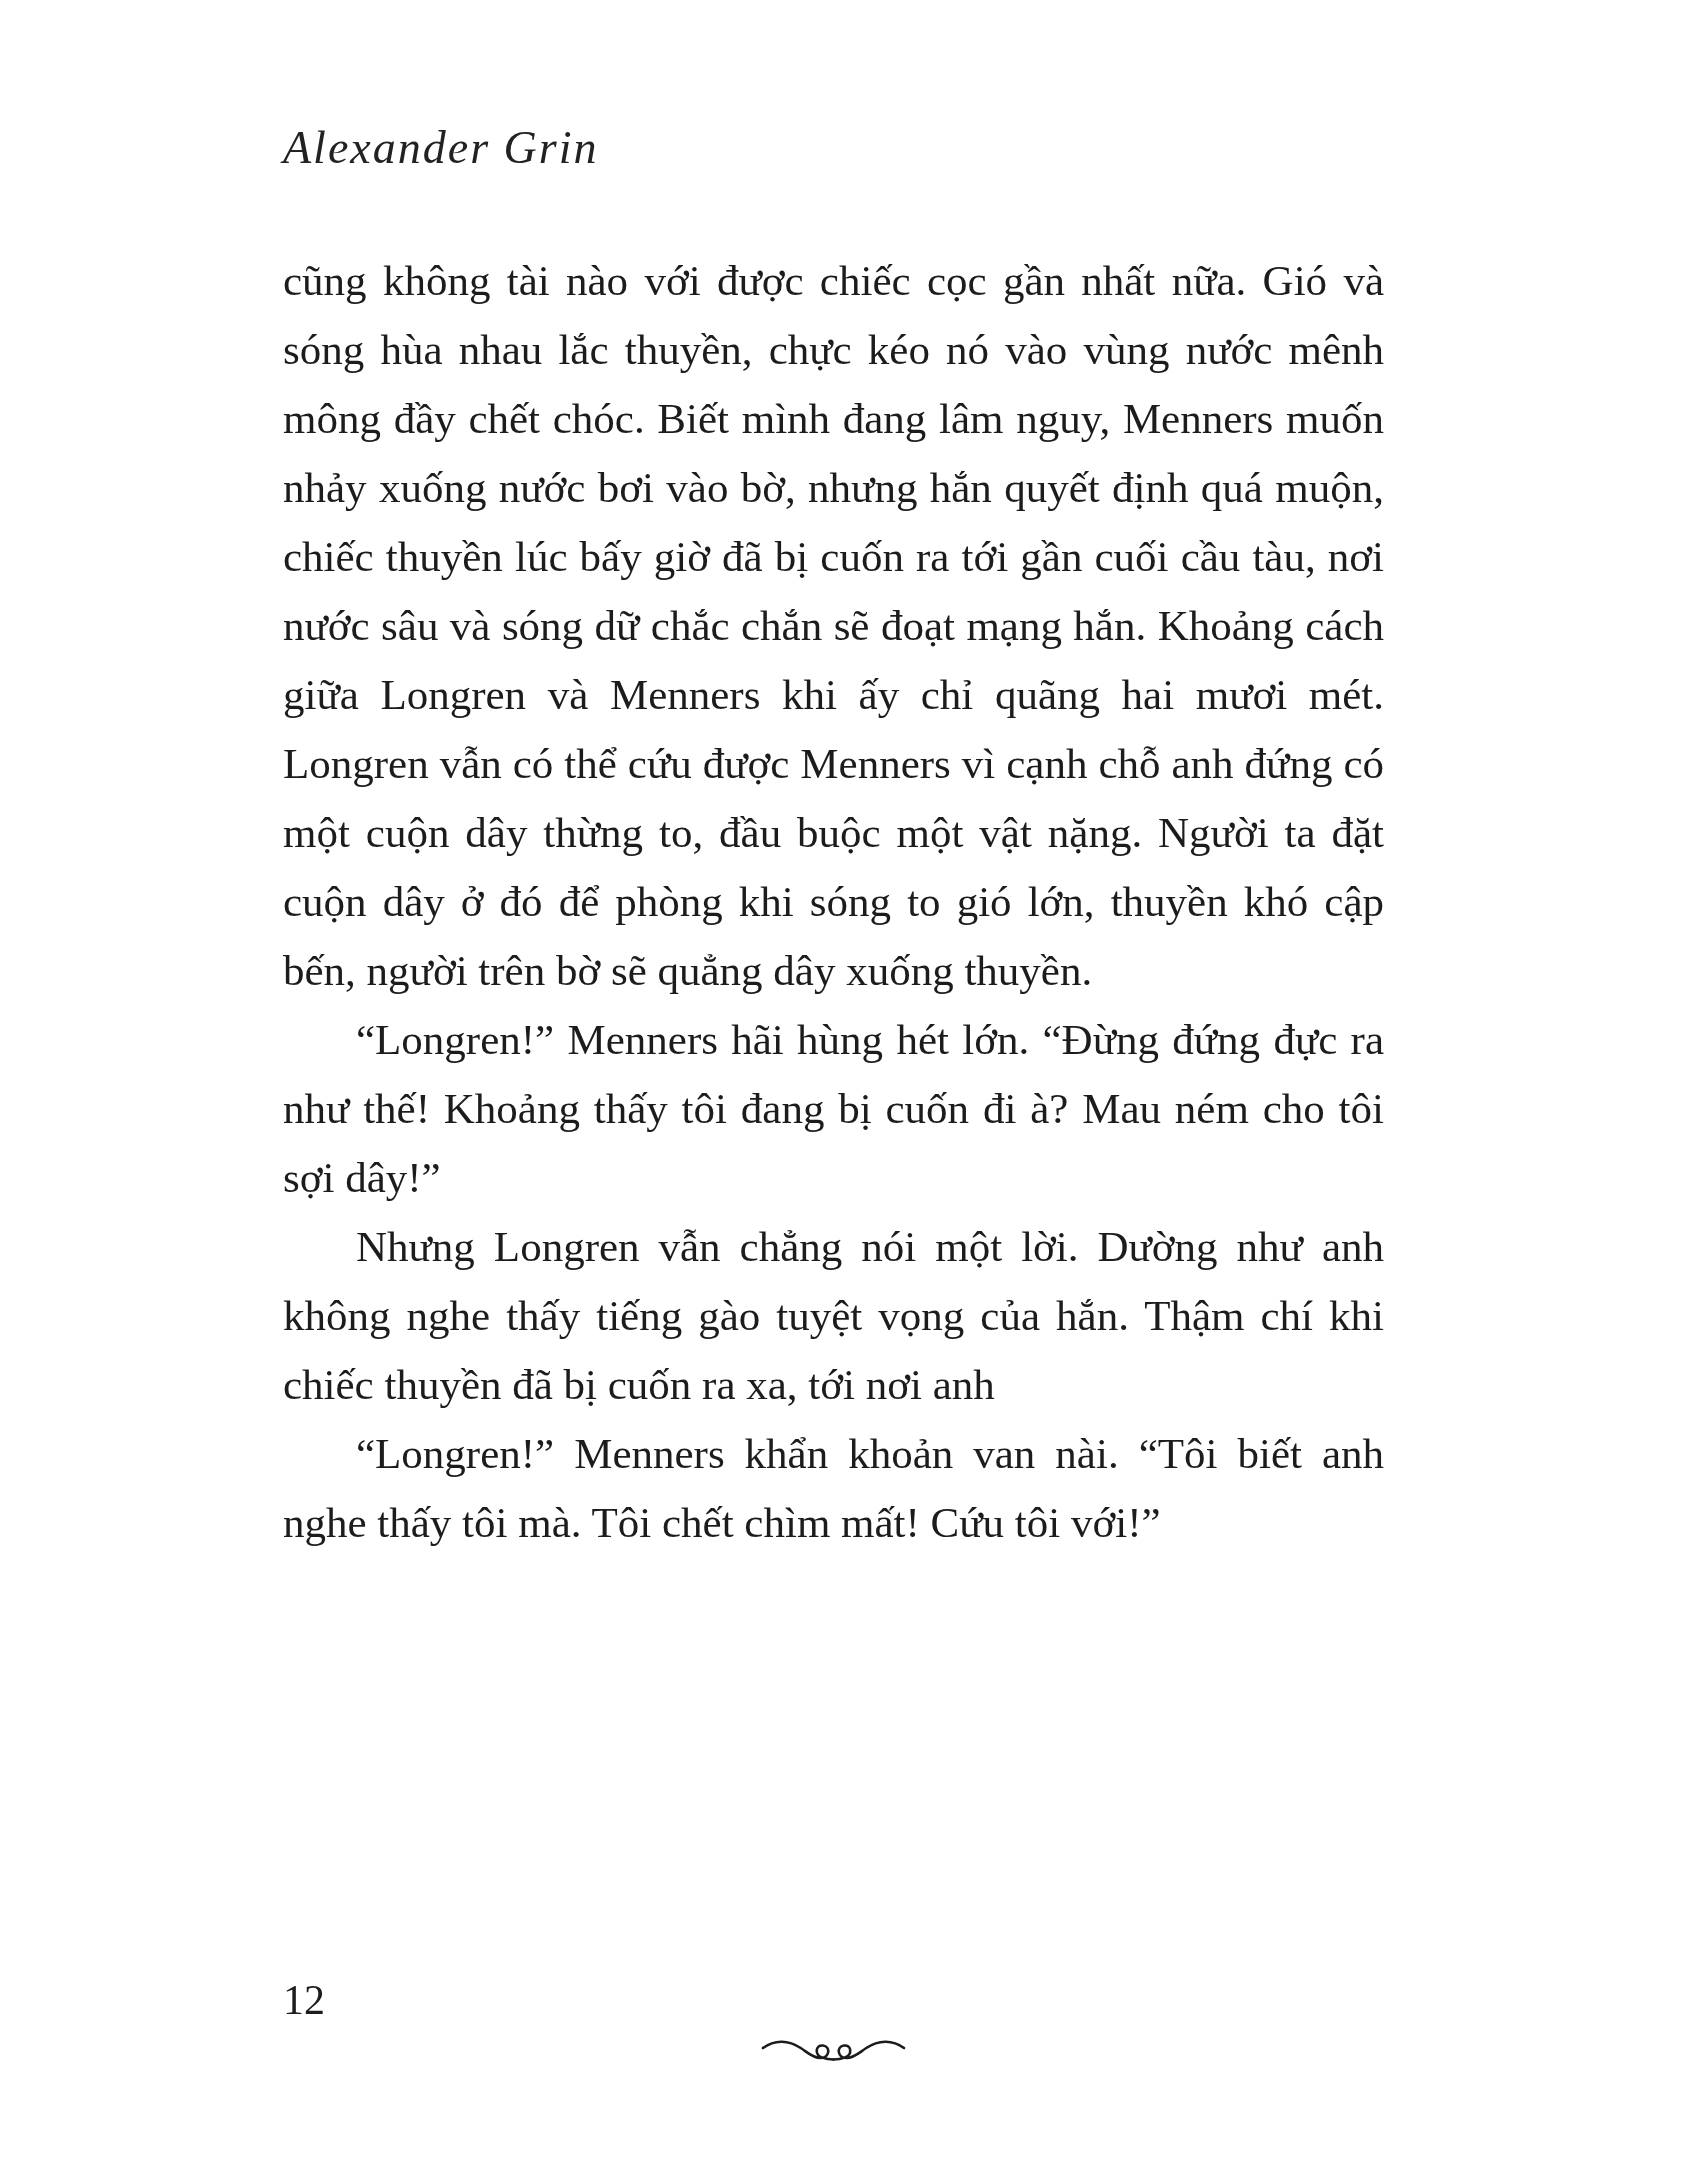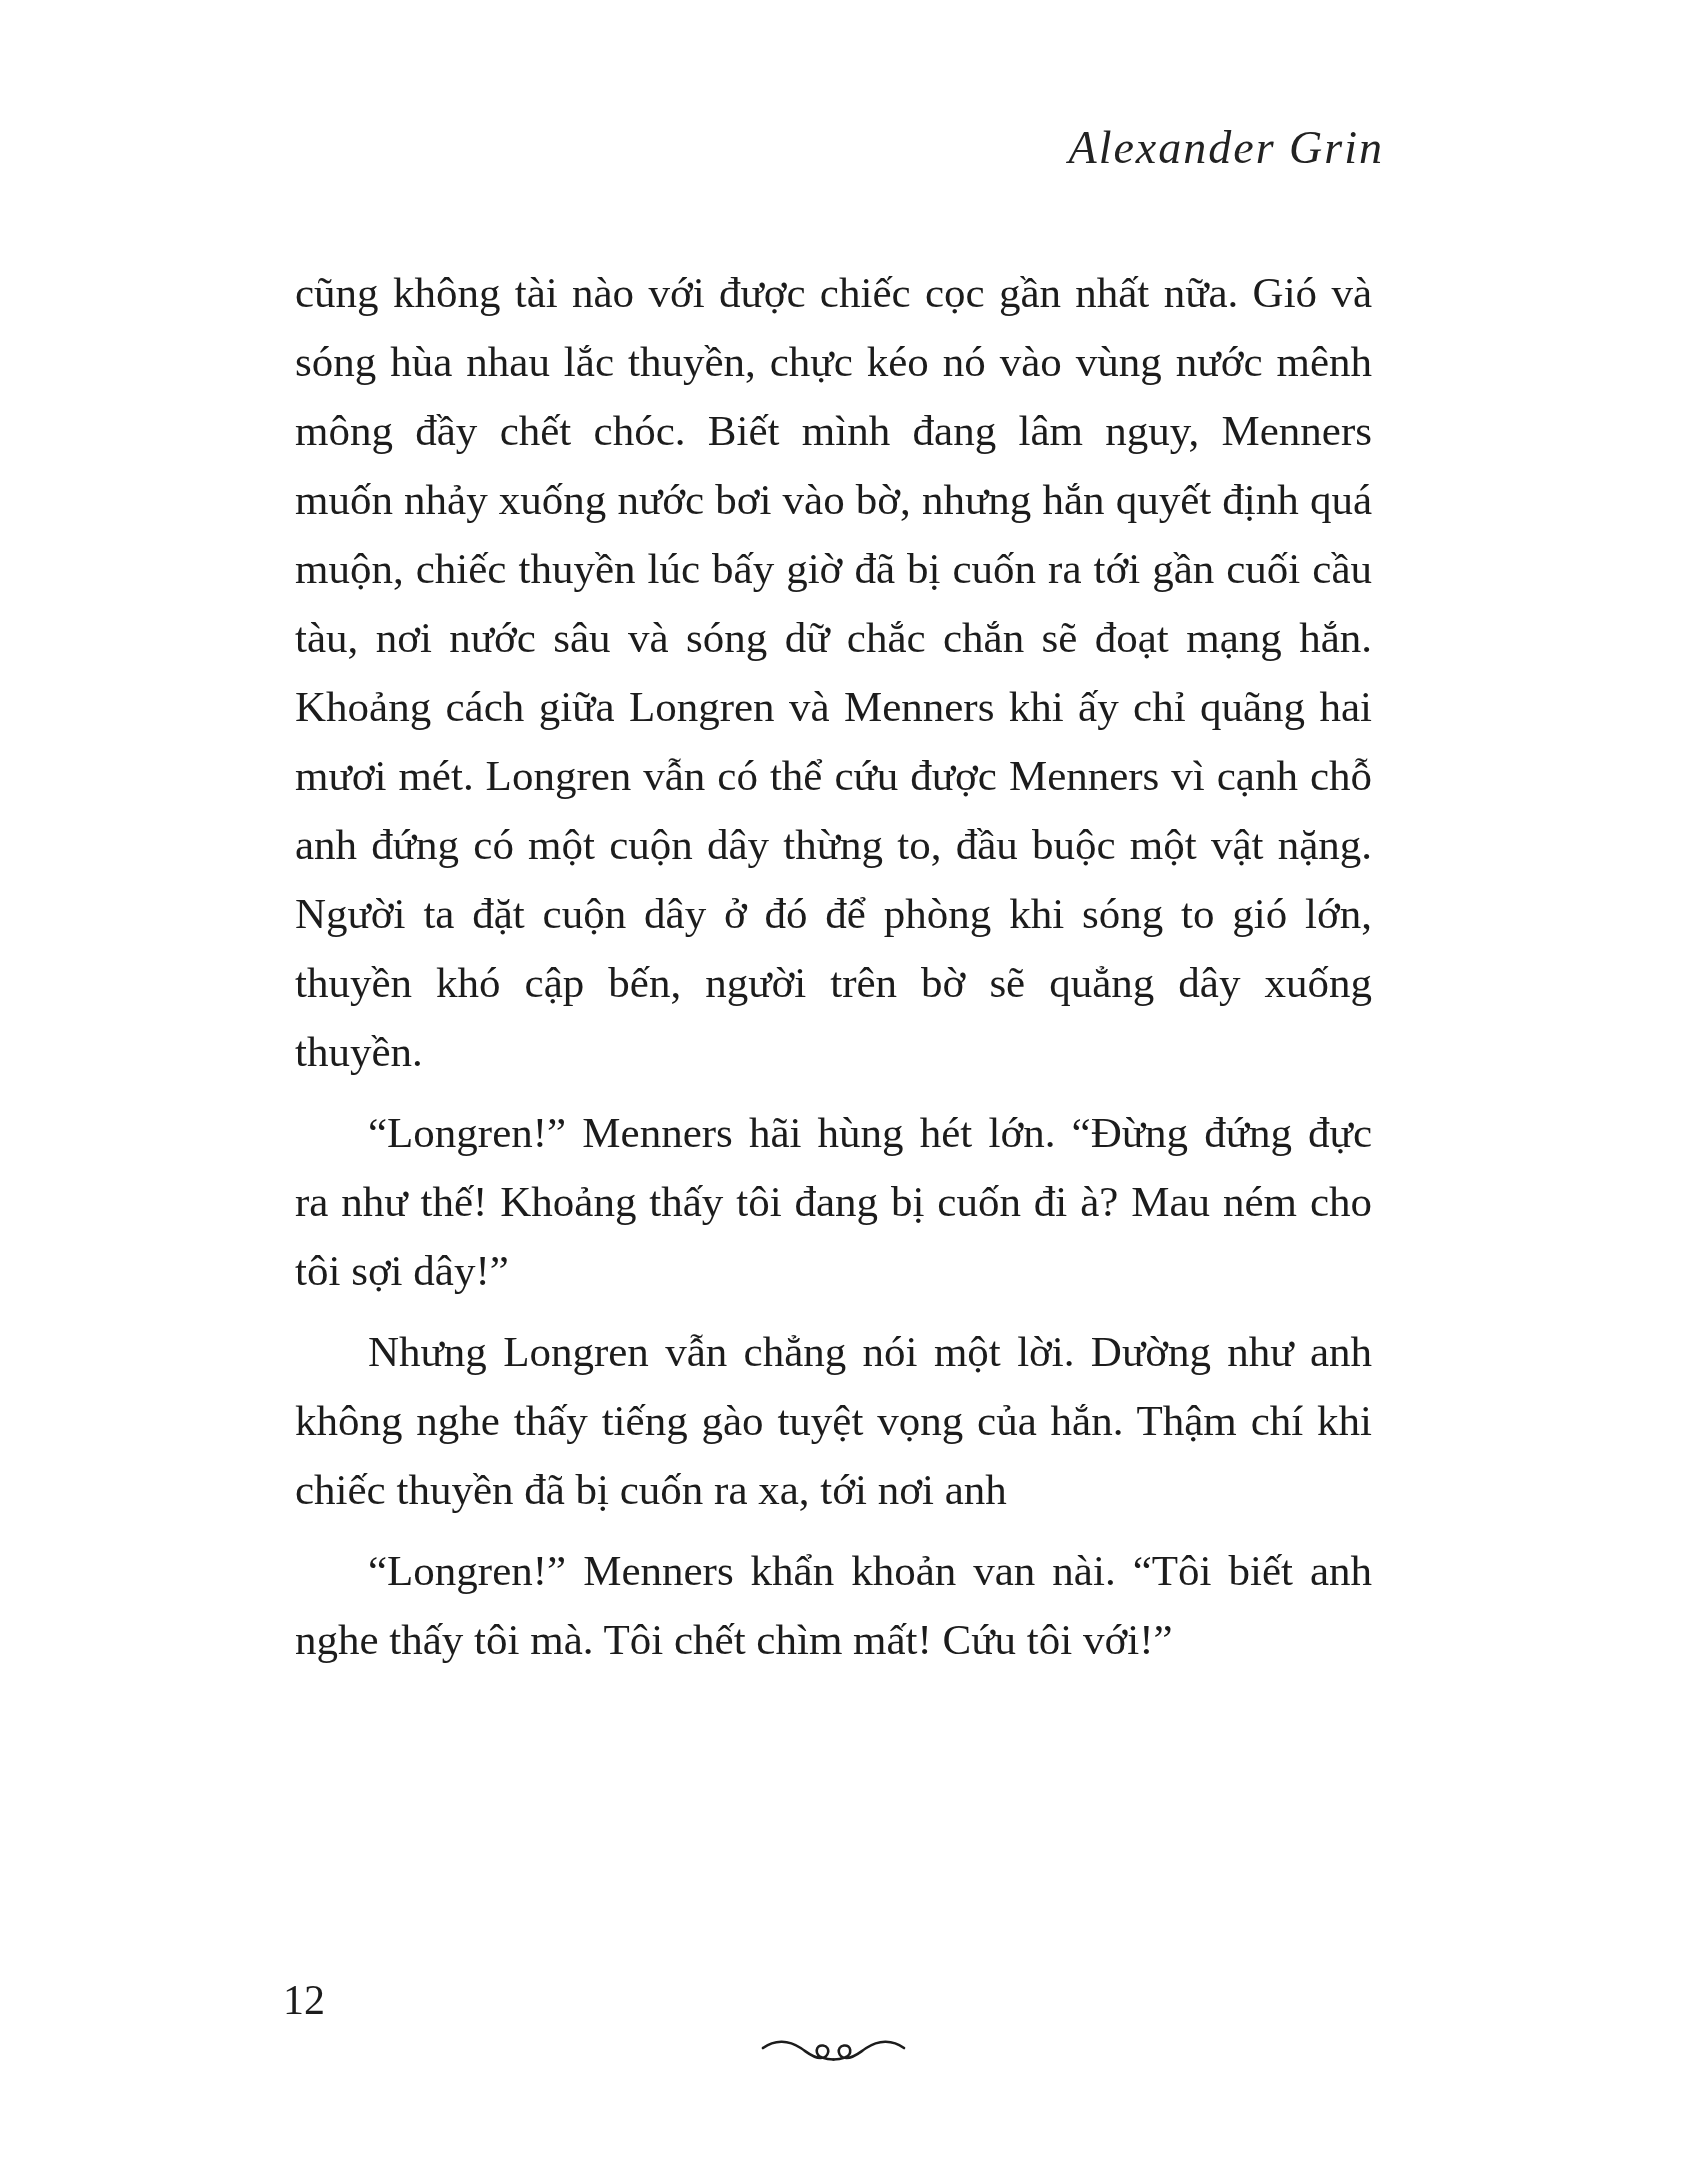--- a/index.html
+++ b/index.html
@@ -14,39 +14,39 @@
     background: #ffffff;
     color: #1c1c1c;
     font-family: "Liberation Serif", "DejaVu Serif", serif;
     overflow: hidden;
   }
   .running-head {
     position: absolute;
     top: 121px;
     left: 283px;
     width: 1101px;
-    text-align: right;
+    text-align: left;
     font-style: italic;
     font-size: 46px;
     letter-spacing: 2px;
     color: #222222;
     white-space: nowrap;
   }
   .body-text {
     position: absolute;
     top: 246px;
     left: 283px;
     width: 1101px;
     font-size: 43px;
     line-height: 69px;
     text-align: justify;
     color: #1c1c1c;
   }
   .body-text p {
-    margin: 12px;
+    margin: 0;
     padding: 0;
   }
   .body-text p.indent {
     text-indent: 73px;
   }
   .page-number {
     position: absolute;
     top: 1976px;
     left: 283px;
     width: 1101px;

